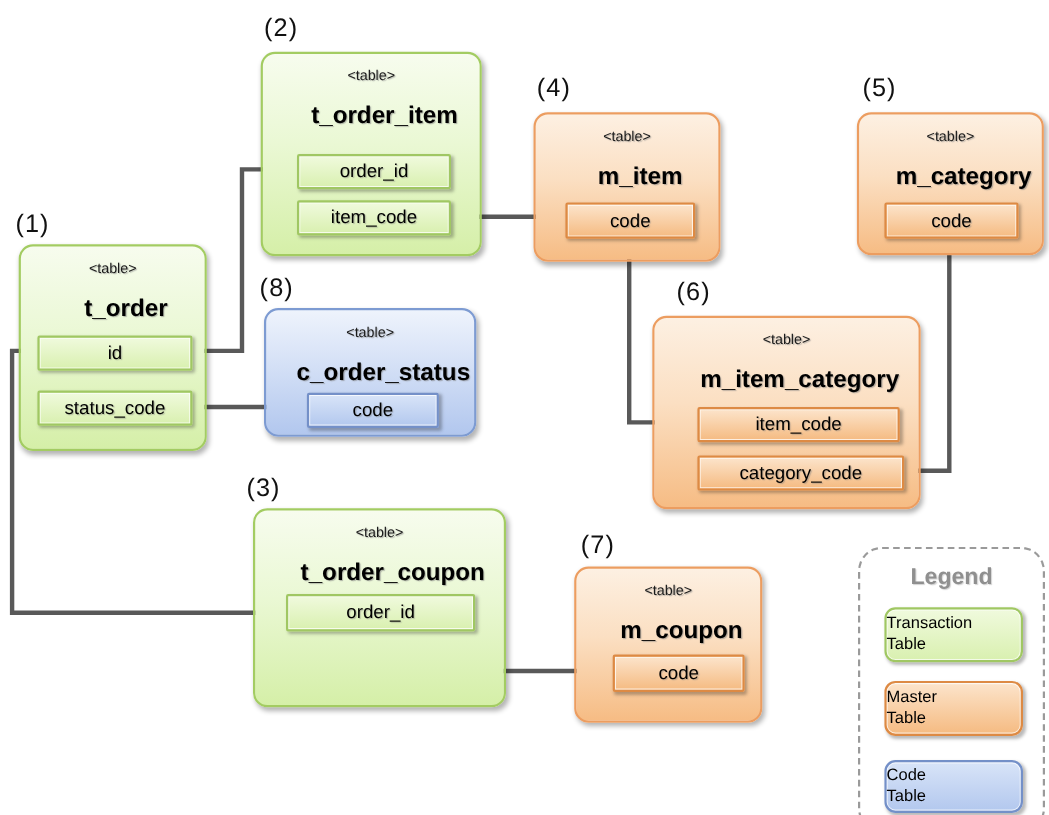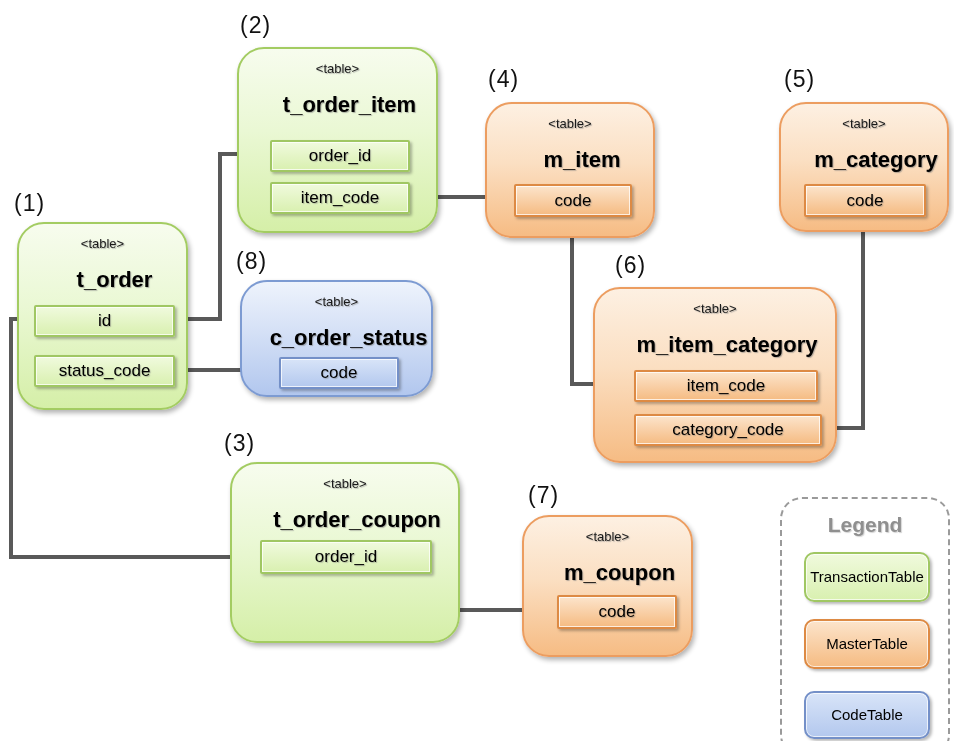--- a/index.html
+++ b/index.html
@@ -5,21 +5,21 @@
   html,body{margin:0;padding:0;background:#ffffff;}
   #stage{
     position:relative;width:954px;height:741px;background:#ffffff;overflow:hidden;
     font-family:"Liberation Sans", sans-serif;
   }
   svg.wires{position:absolute;left:0;top:0;z-index:1;}
   .num{
     position:absolute;z-index:3;font-size:23px;color:#111;letter-spacing:1px;
   }
   .tbl{
-    position:absolute;z-index:2;border-radius:27px;box-sizing:border-box;
+    position:absolute;z-index:2;border-radius:13px;box-sizing:border-box;
     box-shadow:2px 3px 5px rgba(0,0,0,0.30);text-align:center;
   }
   .tbl .tag{
     margin-top:12px;font-size:13px;color:#1a1a1a;
     text-shadow:1px 1px 1px rgba(130,130,130,0.55);
   }
   .tbl .tname{
     margin-top:16px;font-size:22px;font-weight:bold;color:#000;
     text-shadow:1px 1px 1px rgba(120,120,120,0.55);
     padding-left:24px;
@@ -61,21 +61,21 @@
   .legend{
     position:absolute;z-index:2;box-sizing:border-box;
     border:2px dashed #9a9a9a;border-radius:22px;background:#fff;
   }
   .legend-title{
     margin-top:14px;text-align:center;font-size:21px;font-weight:bold;color:#8f8f8f;
     text-shadow:1px 1px 1px rgba(180,180,180,0.6);
   }
   .legend-item{
     position:absolute;box-sizing:border-box;border-radius:10px;
-    display:flex;flex-direction:row;align-items:center;justify-content:center;
+    display:flex;flex-direction:column;justify-content:center;
     font-size:15px;line-height:1.25;color:#000;
     box-shadow:2px 2px 3px rgba(0,0,0,0.28), inset 0 0 0 1px rgba(255,255,255,0.7);
   }
 </style>
 </head>
 <body>
 
 <div id="stage">
 
   <svg class="wires" width="954" height="741" viewBox="0 0 954 741">

